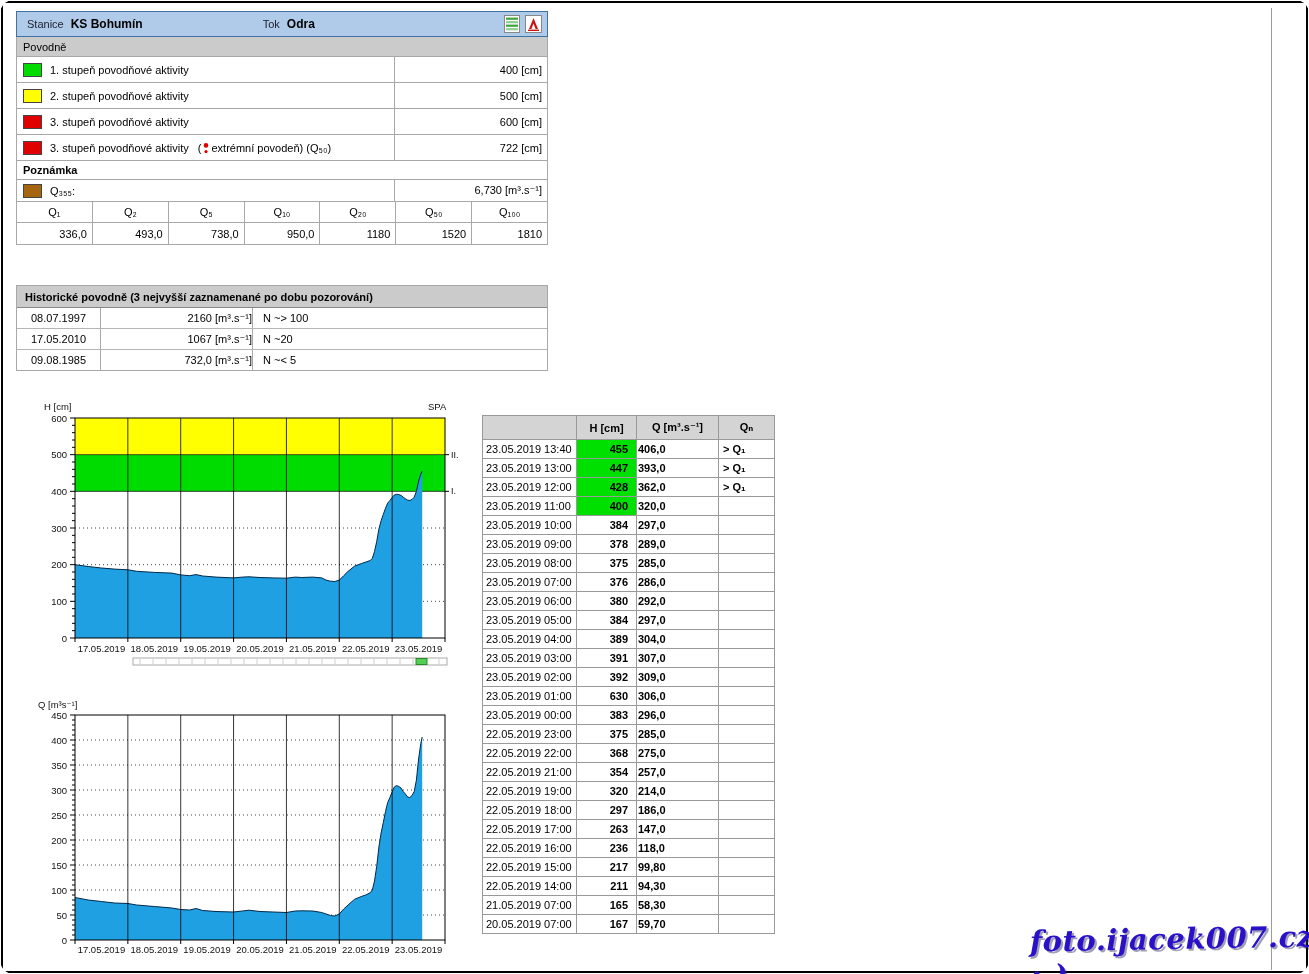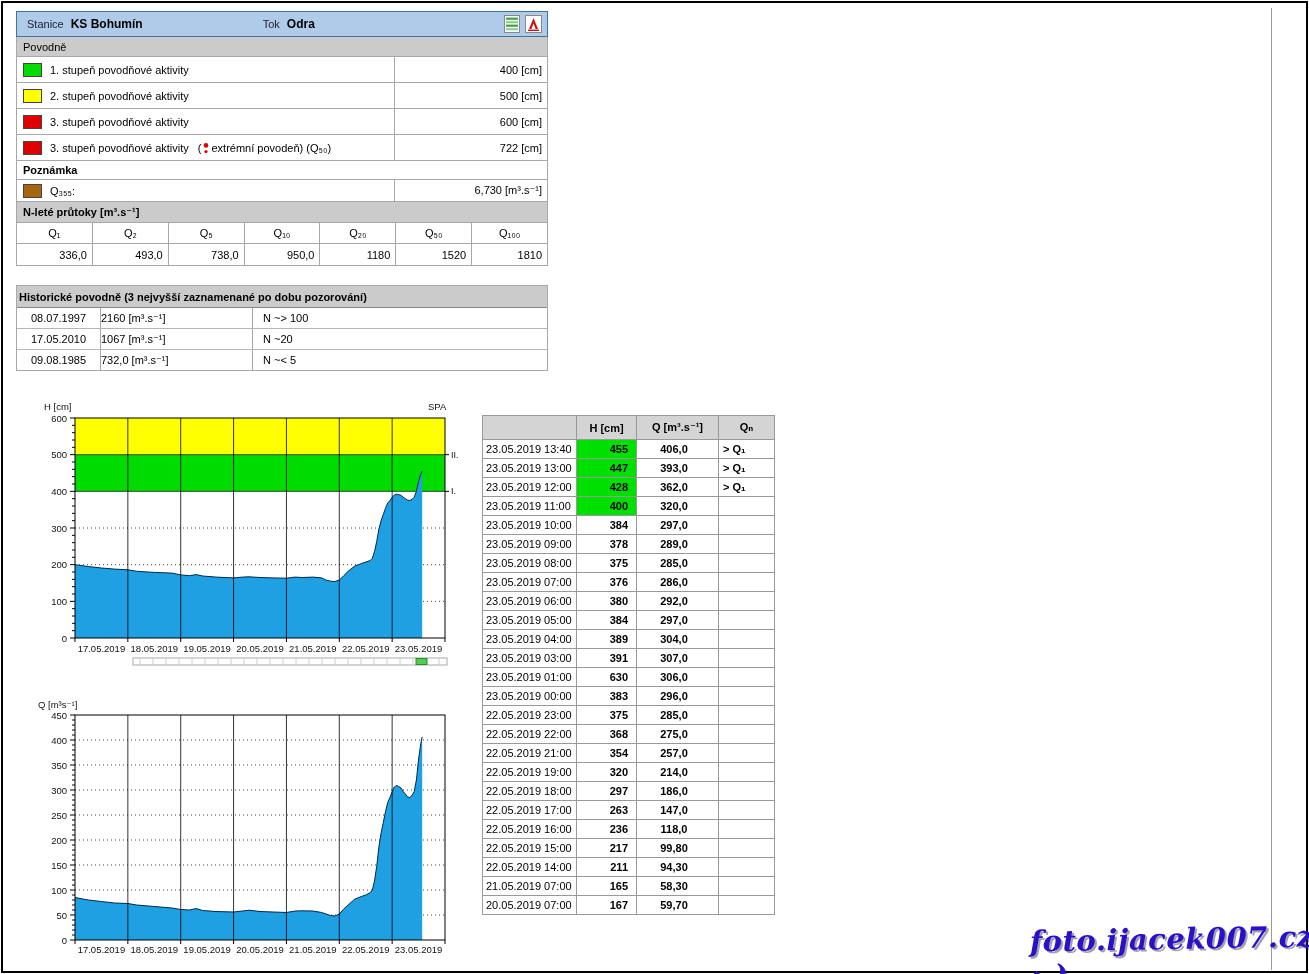--- a/index.html
+++ b/index.html
@@ -1,17 +1,17 @@
 <!DOCTYPE html>
 <html><head>
 <meta charset="utf-8">
 <style>
   html,body{margin:0;padding:0;background:#fff;}
   #app{position:relative;width:1309px;height:974px;background:#fff;overflow:hidden;
-       font-family:"Liberation Sans","DejaVu Sans",sans-serif;font-size:11px;color:#000;}
+       font-family:"Liberation Sans","DejaVu Sans",sans-serif;font-size:11px;color:#000;border-radius:14px;}
   .frame{position:absolute;left:1px;top:1px;right:1px;bottom:1px;border:2px solid #000;pointer-events:none;z-index:50;}
   .right-divider{position:absolute;left:1271px;top:8px;bottom:4px;width:1px;background:#9a9a9a;}
 
   
   .info-panel{position:absolute;left:16px;top:12px;width:530px;border:1px solid #a8a8a8;border-top:none;}
   .panel-top{height:24px;background:#AFCBE9;border:1px solid #41729F;display:flex;align-items:center;margin:-1px;margin-bottom:0;position:relative;z-index:2;}
   .panel-top .lbl{color:#223;margin-left:10px;}
   .panel-top .val{font-weight:bold;font-size:12px;margin-left:7px;}
   .panel-top .tok{margin-left:120px;}
   .icons{margin-left:auto;display:flex;gap:5px;margin-right:5px;}
@@ -24,41 +24,41 @@
   .flood-label{flex:1;display:flex;align-items:center;gap:3px;}
   .flood-value{width:147px;align-self:stretch;display:flex;align-items:center;justify-content:flex-end;
                padding-right:5px;border-left:1px solid #a8a8a8;flex:none;}
   .extreme{display:flex;align-items:center;gap:2px;margin-left:6px;}
   .ny-row{display:flex;border-bottom:1px solid #a8a8a8;background:#fff;}
   .ny-cell{flex:1;border-left:1px solid #a8a8a8;display:flex;align-items:center;height:20px;}
   .ny-cell:first-child{border-left:none;}
   .ny-head{justify-content:center;}
   .ny-val{justify-content:flex-end;padding-right:5px;height:21px;}
   .hist-panel{position:absolute;left:16px;top:285px;width:530px;border:1px solid #a8a8a8;}
-  .hist-title{height:21px;display:flex;align-items:center;background:#CBCBCB;font-weight:bold;padding-left:2px;border-bottom:1px solid #888;}
+  .hist-title{height:21px;display:flex;align-items:center;background:#CBCBCB;font-weight:bold;padding-left:8px;border-bottom:1px solid #888;}
   .hist-row{display:grid;grid-template-columns:84px 152px 1fr;border-bottom:1px solid #b5b5b5;height:20px;align-items:center;}
   .hist-row:last-child{border-bottom:none;}
   .hist-date{text-align:center;border-right:1px solid #a8a8a8;align-self:stretch;line-height:20px;}
-  .hist-flow{text-align:left;border-right:1px solid #a8a8a8;align-self:stretch;line-height:20px;}
+  .hist-flow{text-align:right;border-right:1px solid #a8a8a8;align-self:stretch;line-height:20px;}
   .hist-n{padding-left:10px;}
 
   
   svg.chart{position:absolute;left:30px;overflow:visible;}
   #hchart{top:396px;}
   #qchart{top:698px;}
   svg.chart text{fill:#111;font-family:"Liberation Sans","DejaVu Sans",sans-serif;}
 
   
   .readings{position:absolute;left:482px;top:415px;border-collapse:collapse;table-layout:fixed;width:292px;font-size:11px;}
   .readings th,.readings td{border:1px solid #999;overflow:hidden;white-space:nowrap;}
   .readings th{background:#D4D4D4;height:21px;font-weight:bold;text-align:center;}
   .readings td{height:18px;padding-top:0;padding-bottom:0;}
   .c-time{padding-left:3px;}
   .c-h{text-align:right;padding-right:8px;font-weight:bold;margin-top:12px;}
-  .c-q{text-align:center;padding-right:8px;font-weight:bold;}
+  .c-q{text-align:left;padding-right:8px;font-weight:bold;}
   .c-qn{padding-left:4px;font-weight:bold;}
   .spa{background:#00E000;}
 
   
   .watermark{position:absolute;left:1030px;top:922px;z-index:60;
      font-family:"DejaVu Serif",serif;font-style:italic;font-weight:bold;font-size:29px;
      color:#2A10C8;text-shadow:2px 2px 0 rgba(45,45,90,0.45);letter-spacing:0.5px;transform:rotate(-1deg);}
 </style>
 </head>
 <body>
@@ -123,21 +123,20 @@
     </div>
 
     <div class="p-row bold h18" style="padding-left:6px;">Poznámka</div>
 
     <div class="p-row h21">
       <span class="swatch" style="background: rgb(165, 102, 15);"></span>
       <span class="flood-label">Q₃₅₅:</span>
       <span class="flood-value">6,730 [m³.s⁻¹]</span>
     </div>
 
-    <div class="p-row sect bold h20">N-leté průtoky [m³.s⁻¹]</div>
     <div class="ny-row">
         <div class="ny-cell ny-head">Q₁</div>
         <div class="ny-cell ny-head">Q₂</div>
         <div class="ny-cell ny-head">Q₅</div>
         <div class="ny-cell ny-head">Q₁₀</div>
         <div class="ny-cell ny-head">Q₂₀</div>
         <div class="ny-cell ny-head">Q₅₀</div>
         <div class="ny-cell ny-head">Q₁₀₀</div>
       </div>
     <div class="ny-row" style="border-bottom:none;">
@@ -447,20 +446,26 @@
           <td class="c-q">304,0</td>
           <td class="c-qn"></td>
         </tr>
         <tr>
           <td class="c-time">23.05.2019 03:00</td>
           <td class="c-h">391</td>
           <td class="c-q">307,0</td>
           <td class="c-qn"></td>
         </tr>
         <tr>
+          <td class="c-time">23.05.2019 02:00</td>
+          <td class="c-h">392</td>
+          <td class="c-q">309,0</td>
+          <td class="c-qn"></td>
+        </tr>
+        <tr>
           <td class="c-time">23.05.2019 01:00</td>
           <td class="c-h">630</td>
           <td class="c-q">306,0</td>
           <td class="c-qn"></td>
         </tr>
         <tr>
           <td class="c-time">23.05.2019 00:00</td>
           <td class="c-h">383</td>
           <td class="c-q">296,0</td>
           <td class="c-qn"></td>

